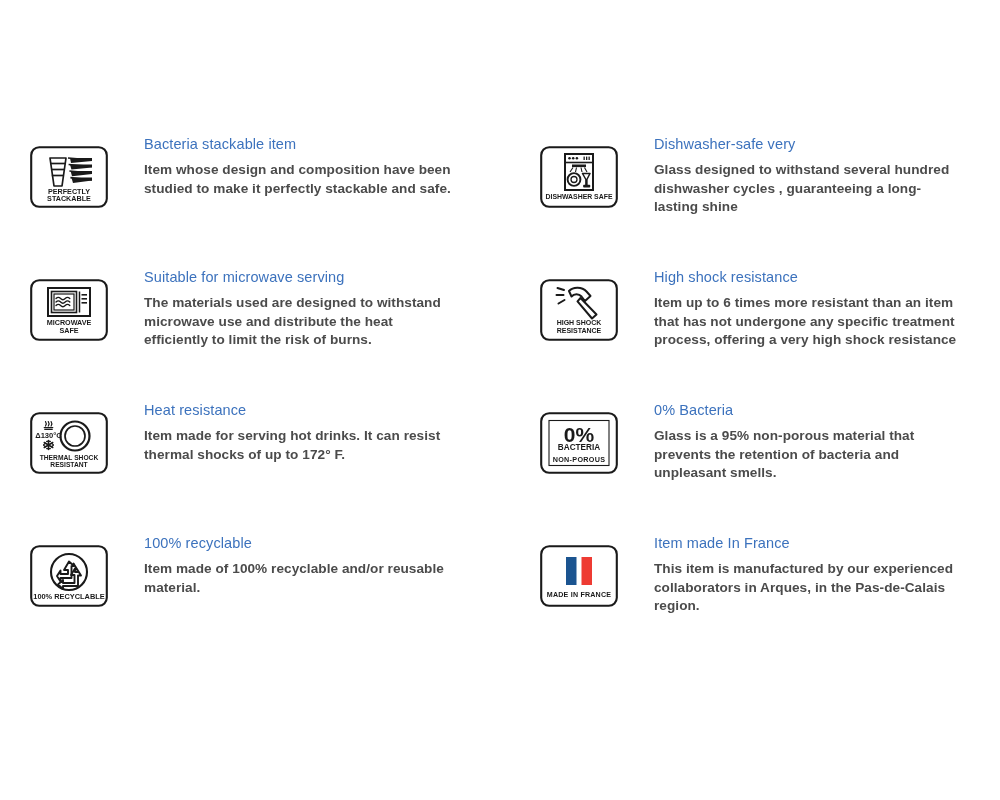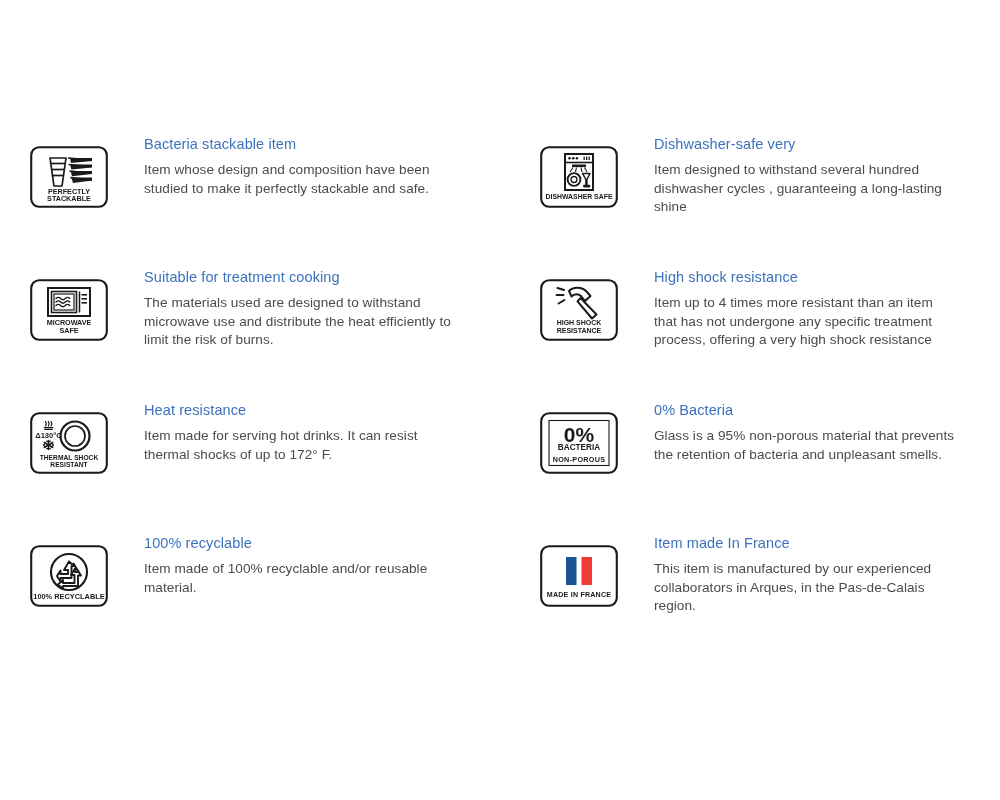--- a/index.html
+++ b/index.html
@@ -61,20 +61,21 @@
     white-space: nowrap;
   }
 
   .f-desc {
     color: #4b4b4b;
     font-size: 13.6px;
     line-height: 18.6px;
     margin: 0;
     max-width: 310px;
     letter-spacing: 0.05px;
+    font-weight: bold;
   }
 
   .col-right .f-desc {
     max-width: 305px;
   }
 </style>
 </head>
 <body>
 
 <div class="grid">
@@ -124,21 +125,21 @@
           <line x1="44.5" y1="21.5" x2="47" y2="26"></line>
         </g>
         <circle cx="34" cy="33.5" r="6.4" fill="none" stroke="#1a1a1a" stroke-width="1.9"></circle>
         <circle cx="34" cy="33.5" r="3" fill="none" stroke="#1a1a1a" stroke-width="1.3"></circle>
         <path d="M42.5 27.5 L50 27.5 L46.9 33.5 L46.9 39.5 L49.5 39.5 L49.5 40.8 L43.9 40.8 L43.9 39.5 L45.9 39.5 L45.9 33.5 Z" fill="none" stroke="#1a1a1a" stroke-width="1.5" stroke-linejoin="round"></path>
         <text x="39" y="52.5" font-family="Liberation Sans, sans-serif" font-size="6.9" font-weight="bold" fill="#1a1a1a" text-anchor="middle">DISHWASHER SAFE</text>
       </svg>
     </div>
     <div class="text-block">
       <p class="f-title">Dishwasher-safe very</p>
-      <p class="f-desc">Item designed to withstand several hundred dishwasher cycles , guaranteeing a long-lasting shine</p>
+      <p class="f-desc">Glass designed to withstand several hundred dishwasher cycles , guaranteeing a long-lasting shine</p>
     </div>
   </div>
 
   <div class="feature col-left">
     <div class="icon-wrap">
       <svg class="badge" width="78" height="62" viewBox="0 0 78 62" xmlns="http://www.w3.org/2000/svg">
         <rect x="1.2" y="1.2" width="75.6" height="59.6" rx="8" ry="8" fill="#fff" stroke="#1a1a1a" stroke-width="2.1"></rect>
         <rect x="18" y="9" width="42" height="28" fill="none" stroke="#1a1a1a" stroke-width="2"></rect>
         <rect x="21.5" y="12.5" width="25" height="21" fill="none" stroke="#1a1a1a" stroke-width="1.6"></rect>
         <rect x="24" y="15" width="20" height="16" fill="none" stroke="#1a1a1a" stroke-width="1.2"></rect>
@@ -151,21 +152,21 @@
         <g fill="#1a1a1a">
           <rect x="51.5" y="15" width="5.5" height="1.6"></rect>
           <rect x="51.5" y="19" width="5.5" height="1.6"></rect>
           <rect x="51.5" y="23" width="5.5" height="1.6"></rect>
         </g>
         <text x="39" y="46" font-family="Liberation Sans, sans-serif" font-size="7.2" font-weight="bold" fill="#1a1a1a" text-anchor="middle">MICROWAVE</text>
         <text x="39" y="54" font-family="Liberation Sans, sans-serif" font-size="7.2" font-weight="bold" fill="#1a1a1a" text-anchor="middle">SAFE</text>
       </svg>
     </div>
     <div class="text-block">
-      <p class="f-title">Suitable for treatment cooking</p>
+      <p class="f-title">Suitable for microwave serving</p>
       <p class="f-desc">The materials used are designed to withstand microwave use and distribute the heat efficiently to limit the risk of burns.</p>
     </div>
   </div>
 
   <div class="feature col-right">
     <div class="icon-wrap">
       <svg class="badge" width="78" height="62" viewBox="0 0 78 62" xmlns="http://www.w3.org/2000/svg">
         <rect x="1.2" y="1.2" width="75.6" height="59.6" rx="8" ry="8" fill="#fff" stroke="#1a1a1a" stroke-width="2.1"></rect>
         <path d="M29 12 C33 7.5, 42 7.5, 46.5 12.5 L50.5 17 L45 22 L41.5 17.5 C39 14.5, 34 14.5, 31.5 17.5 Z" fill="none" stroke="#1a1a1a" stroke-width="2" stroke-linejoin="round"></path>
         <path d="M40.5 19 L56.5 35.5 L52 39.5 L37.5 22.3 Z" fill="none" stroke="#1a1a1a" stroke-width="2" stroke-linejoin="round"></path>
@@ -173,21 +174,21 @@
           <line x1="24" y1="11" x2="17.5" y2="9"></line>
           <line x1="23.5" y1="16" x2="16.5" y2="16"></line>
           <line x1="24.5" y1="21" x2="18.5" y2="24.5"></line>
         </g>
         <text x="39" y="46" font-family="Liberation Sans, sans-serif" font-size="7" font-weight="bold" fill="#1a1a1a" text-anchor="middle">HIGH SHOCK</text>
         <text x="39" y="54" font-family="Liberation Sans, sans-serif" font-size="7" font-weight="bold" fill="#1a1a1a" text-anchor="middle">RESISTANCE</text>
       </svg>
     </div>
     <div class="text-block">
       <p class="f-title">High shock resistance</p>
-      <p class="f-desc">Item up to 4 times more resistant than an item that has not undergone any specific treatment process, offering a very high shock resistance</p>
+      <p class="f-desc">Item up to 6 times more resistant than an item that has not undergone any specific treatment process, offering a very high shock resistance</p>
     </div>
   </div>
 
   <div class="feature col-left">
     <div class="icon-wrap">
       <svg class="badge" width="78" height="62" viewBox="0 0 78 62" xmlns="http://www.w3.org/2000/svg">
         <rect x="1.2" y="1.2" width="75.6" height="59.6" rx="8" ry="8" fill="#fff" stroke="#1a1a1a" stroke-width="2.1"></rect>
         <g stroke="#1a1a1a" stroke-width="1.2" fill="none" stroke-linecap="round">
           <path d="M15.5 14 q1.6 -2.2 0 -4.4 M18.3 14 q1.6 -2.2 0 -4.4 M21.1 14 q1.6 -2.2 0 -4.4"></path>
           <line x1="14.2" y1="15.6" x2="22.8" y2="15.6"></line>

